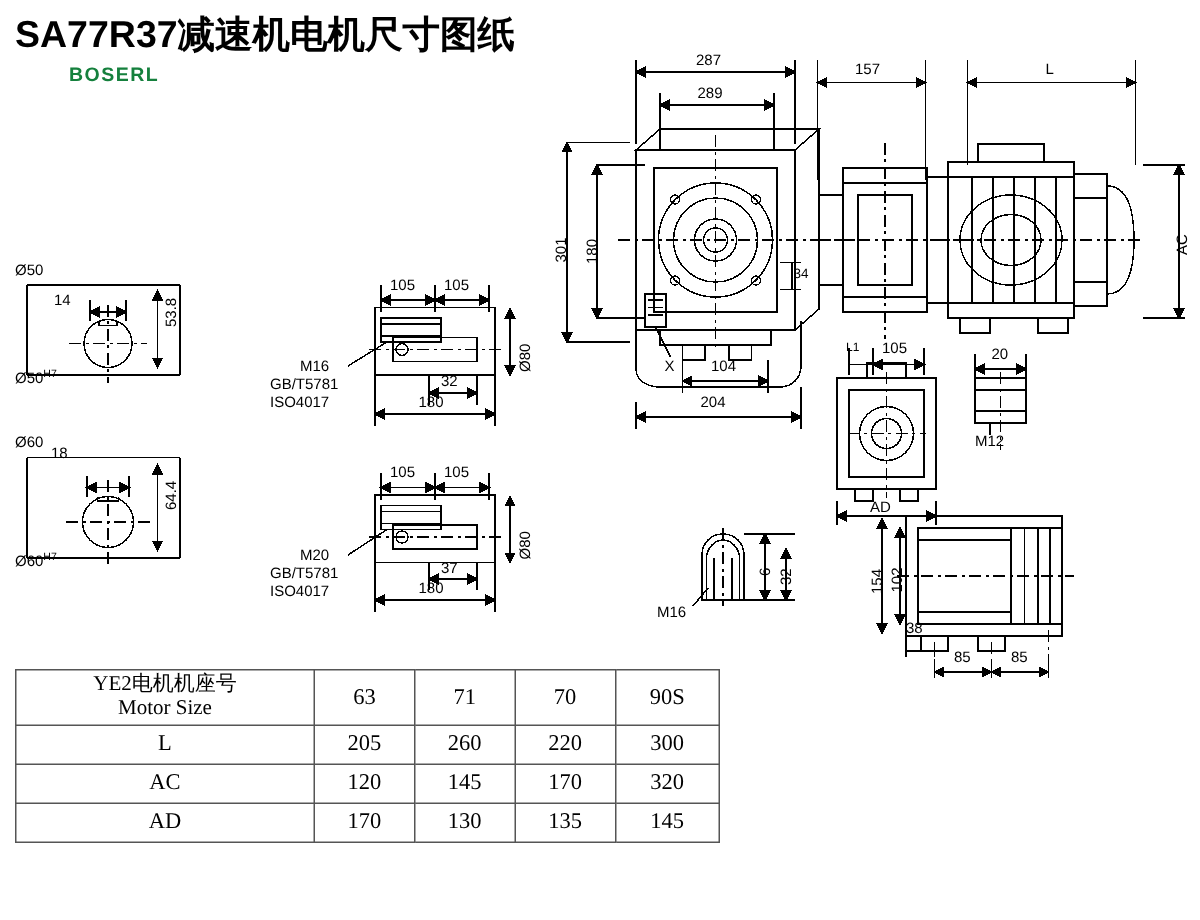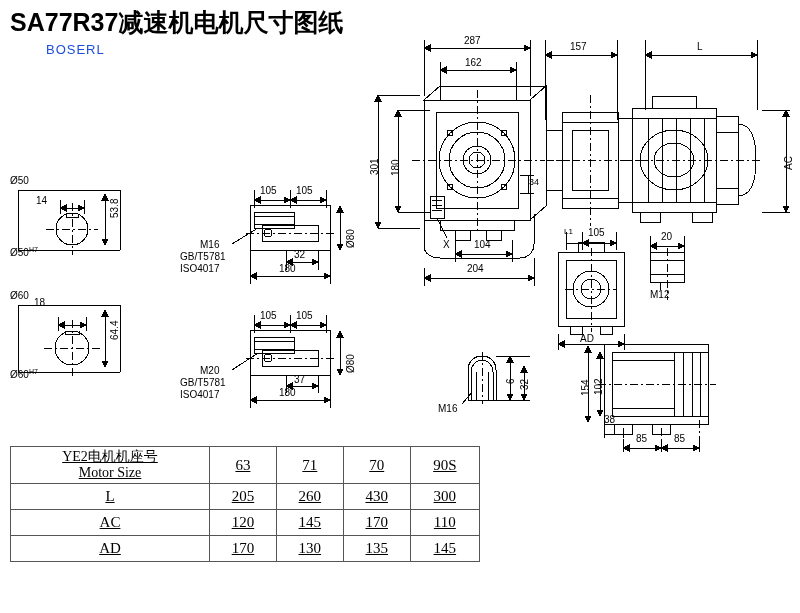--- a/index.html
+++ b/index.html
@@ -27,22 +27,22 @@
     font-size: 25px;
     font-weight: bold;
     letter-spacing: 0px;
     white-space: nowrap;
   }
   .logo {
     position: absolute;
     left: 46px;
     top: 42px;
     font-size: 13px;
-    font-weight: normal;
-    color: #1d4ed8;
+    font-weight: bold;
+    color: #15803d;
     letter-spacing: 1px;
   }
   svg.draw {
     position: absolute;
     left: 0;
     top: 0;
     width: 800px;
     height: 613px;
   }
   .lbl {
@@ -60,21 +60,20 @@
     font-size: 7px;
   }
   
   table.spec {
     position: absolute;
     left: 10px;
     top: 446px;
     border-collapse: collapse;
     width: 470px;
     font-family: "Liberation Serif", serif;
-    text-decoration: underline;
   }
   table.spec td {
     border: 1px solid #555;
     text-align: center;
     font-size: 15px;
     height: 25px;
     padding: 0;
   }
   table.spec td.head2 {
     font-size: 14px;
@@ -418,21 +417,21 @@
       <polygon points="623,448 629,445 629,451" fill="#000"></polygon>
       <polygon points="661,448 655,445 655,451" fill="#000"></polygon>
       <line x1="661" y1="448" x2="699" y2="448"></line>
       <polygon points="661,448 667,445 667,451" fill="#000"></polygon>
       <polygon points="699,448 693,445 693,451" fill="#000"></polygon>
 
     </g>
   </svg>
 
   <div class="lbl" style="left:464px; top:36px;">287</div>
-  <div class="lbl" style="left:465px; top:58px;">162</div>
+  <div class="lbl" style="left:465px; top:58px;">289</div>
   <div class="lbl" style="left:570px; top:42px;">157</div>
   <div class="lbl" style="left:697px; top:42px;">L</div>
   <div class="lbl vert" style="left:784px; top:170px;">AC</div>
   <div class="lbl vert" style="left:370px; top:175px;">301</div>
   <div class="lbl vert" style="left:391px; top:176px;">180</div>
   <div class="lbl" style="left:529px; top:178px; font-size:9px;">34</div>
   <div class="lbl" style="left:474px; top:240px;">104</div>
   <div class="lbl" style="left:467px; top:264px;">204</div>
   <div class="lbl" style="left:443px; top:240px;">X</div>
 
@@ -489,29 +488,29 @@
         </td>
         <td>63</td>
         <td>71</td>
         <td>70</td>
         <td>90S</td>
       </tr>
       <tr>
         <td class="rowlabel">L</td>
         <td>205</td>
         <td>260</td>
-        <td>430</td>
+        <td>220</td>
         <td>300</td>
       </tr>
       <tr>
         <td class="rowlabel">AC</td>
         <td>120</td>
         <td>145</td>
         <td>170</td>
-        <td>110</td>
+        <td>320</td>
       </tr>
       <tr>
         <td class="rowlabel">AD</td>
         <td>170</td>
         <td>130</td>
         <td>135</td>
         <td>145</td>
       </tr>
     </tbody>
   </table>

